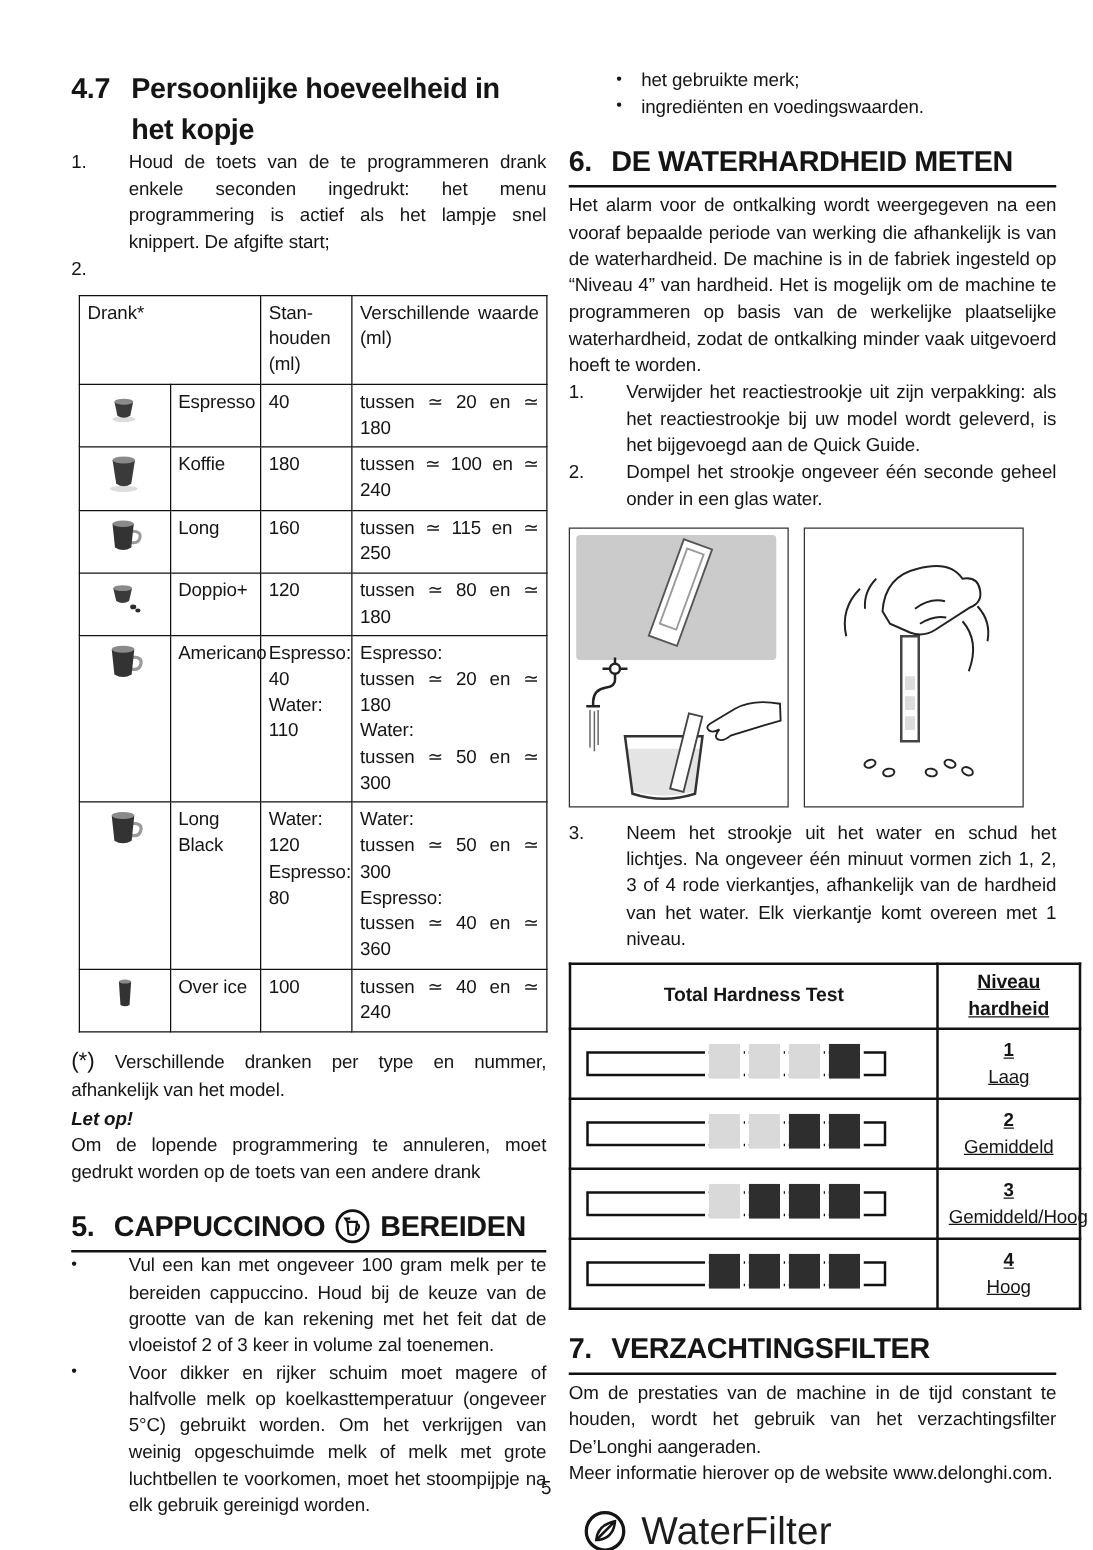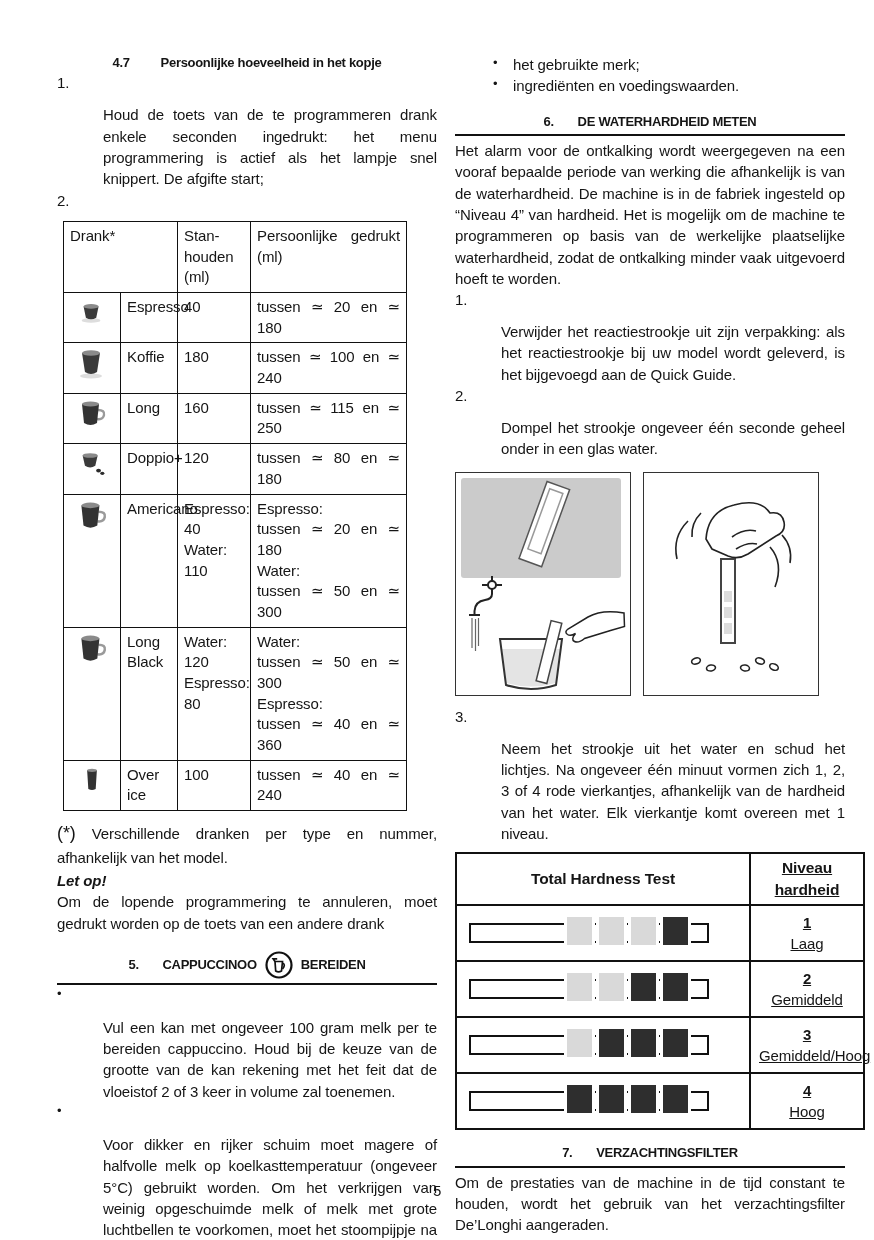--- a/index.html
+++ b/index.html
@@ -3,39 +3,39 @@
 <meta charset="utf-8">
 <style>
   html,body{margin:0;padding:0;background:#fff;}
   .page{position:relative;width:874px;height:1240px;background:#fff;overflow:hidden;
         font-family:"Liberation Sans","DejaVu Sans",sans-serif;color:#151515;
         font-size:15px;line-height:1.42;letter-spacing:-0.1px;}
   .columns{display:flex;padding:54px 29px 0 57px;gap:18px;}
   .col-left{width:380px;}
   .col-right{width:390px;}
 
-  h2{font-size:13px;font-weight:bold;margin:0;letter-spacing:-0.3px;display:flex;align-items:baseline;justify-content:center;}
+  h2{font-size:23px;font-weight:bold;margin:0;letter-spacing:-0.3px;display:flex;align-items:baseline;}
   .hnum{flex:0 0 48px;}
   .hnum-s{flex:0 0 34px;}
   .ruled{border-bottom:2px solid #111;padding-bottom:3px;}
 
   p{margin:0;text-align:justify;}
   .flow > *{margin-top:0;}
 
   .li{display:flex;margin:0;}
   .li .marker{flex:0 0 46px;}
   .li .bullet{flex:0 0 46px;}
-  .li .txt{flex:1;text-align:justify;margin-top:32px;}
+  .li .txt{flex:1;text-align:justify;}
   .subli{display:flex;margin:0;}
   .subli .bullet{flex:0 0 20px;margin-left:38px;}
   .subli .txt{flex:1;}
   .bullet{font-size:13px;}
 
   
-  table.drinks{border-collapse:collapse;margin:10px 0 10px 6px;width:344px;table-layout:fixed;}
+  table.drinks{border-collapse:collapse;margin:10px 0 10px 6px;width:375px;table-layout:fixed;}
   table.drinks td{border:1.5px solid #111;padding:4px 6px;vertical-align:top;line-height:1.38;}
   table.drinks .c-icon{width:58px;text-align:center;}
   table.drinks .c-name{width:74px;}
   table.drinks .c-std{width:60px;}
   table.drinks .c-val{width:143px;text-align:justify;}
   .pre{white-space:pre-line;}
   .cupicon{display:inline-block;vertical-align:middle;}
 
   .footnote{margin-top:8px;}
   .fnstar{font-size:18px;}
@@ -120,21 +120,21 @@
         <span class="marker">2.</span>
       </div>
 
       <table class="drinks">
         <tbody>
             <tr>
           <td colspan="2">Drank*</td>
           <td class="c-std pre">Stan-
 houden
 (ml)</td>
-          <td class="c-val">Persoonlijke gedrukt (ml)</td>
+          <td class="c-val">Verschillende waarde (ml)</td>
         </tr>
         <tr>
           <td class="c-icon"><svg class="cupicon" width="30" height="30">
                   <use href="#sym-espresso"></use>
                 </svg></td>
           <td class="c-name">Espresso</td>
           <td class="c-std pre">40</td>
           <td class="c-val pre">tussen ≃ 20 en ≃ 180</td>
         </tr>
         <tr>
@@ -401,20 +401,21 @@
         </table>
 
 
       <div class="sec7">
         <h2 class="ruled">
           <span class="hnum-s">7.</span>
           <span>VERZACHTINGSFILTER</span>
         </h2>
         <div class="gap4"></div>
         <p>Om de prestaties van de machine in de tijd constant te houden, wordt het gebruik van het verzachtingsfilter De’Longhi aangeraden.</p>
+        <p>Meer informatie hierover op de website www.delonghi.com.</p>
       </div>
 
       <div class="wf">
         <svg width="38" height="38" viewBox="0 0 38 38">
           <circle cx="19" cy="19" r="15" fill="none" stroke="#151515" stroke-width="2.6"></circle>
           <path d="M12 26 Q13 14 27 11 Q26 24 14 26 Z" fill="none" stroke="#151515" stroke-width="2"></path>
           <path d="M12 26 L27 11" stroke="#151515" stroke-width="2"></path>
         </svg>
         <span class="wf-text">WaterFilter</span>
 

